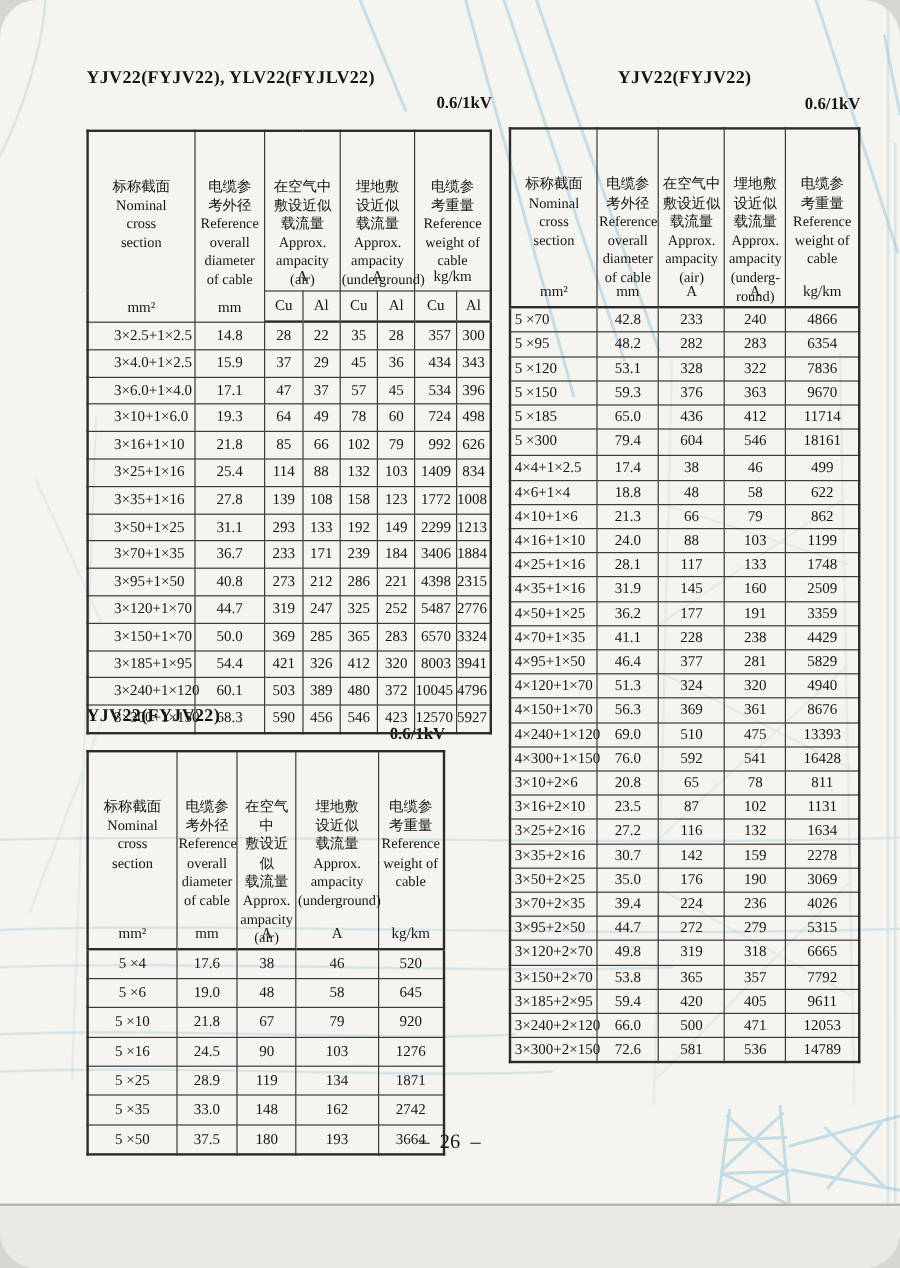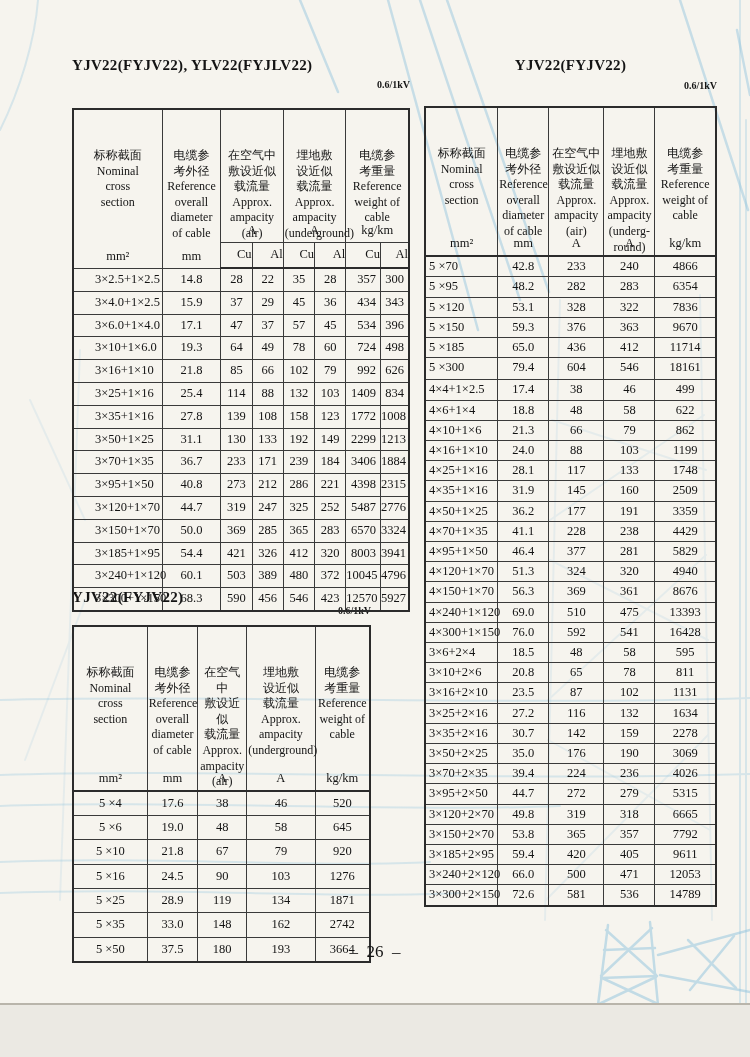--- a/index.html
+++ b/index.html
@@ -1,44 +1,45 @@
 <!DOCTYPE html>
 <html><head>
 <meta charset="utf-8">
 <style>
   html,body { margin:0; padding:0; background:#d8d6d0; }
   #page {
     position:relative; width:750px; height:1057px; overflow:hidden;
     background:#f6f4ee;
     font-family:"Liberation Serif","DejaVu Serif",serif;
     color:#141414;
+    border-radius:31px;
   }
   .wm { position:absolute; left:0; top:0; pointer-events:none; }
   .page-bottom-strip { position:absolute; left:0; top:1003px; width:750px; height:54px;
     background:#ebe9e3; border-top:2px solid #b9b5ab; }
 
   .doc-title { position:absolute; font-size:15px; font-weight:700; letter-spacing:.3px; white-space:pre; }
-  .voltage   { position:absolute; font-size:10px; font-weight:700; text-align:right; }
+  .voltage   { position:absolute; font-size:14px; font-weight:700; text-align:right; }
 
   table { border-collapse:collapse; table-layout:fixed; position:absolute; background:transparent; }
   table, th, td { border:1px solid #3a3a3a; }
   table { border-width:2px; border-color:#2b2b2b; }
   th { font-weight:normal; vertical-align:top; position:relative; padding:3px 1px 0 1px; }
   .lines { white-space:pre-line;margin-top:35px; }
   .hlines { display:block; font-size:12px; line-height:15.6px; text-align:center; }
   .unit-abs { position:absolute; left:0; right:0; bottom:4px; text-align:center; font-size:12.5px; }
   thead tr.hrow1 th { border-bottom:1px solid #3a3a3a; }
   thead tr:last-child th, thead tr.hmain th { border-bottom:2px solid #2b2b2b; }
   td { font-size:12.5px; text-align:center; padding:0; }
 
   
   #t1 { left:72px; top:108px; width:338px; }
   #t1 thead tr.hrow1 { height:98px; }
   #t1 thead tr.hrow2 { height:26px; }
-  #t1 thead tr.hrow2 th { font-size:12.5px; vertical-align:middle; padding:0;text-align:right; }
+  #t1 thead tr.hrow2 th { font-size:12.5px; vertical-align:middle; padding:0; }
   #t1 tbody td { height:21.8px; line-height:21.8px; }
   #t1 tbody td:first-child { text-align:left; padding-left:21px; }
   #t1 tbody td:nth-child(7) { text-align:right; padding-right:4px; }
   #t1 tbody td:nth-child(8) { text-align:right; padding-right:4px; }
 
   
   #t2 { left:72px; top:625px; width:299px; }
   #t2 thead tr { height:133px; }
   #t2 tbody td { height:23.3px; line-height:23.3px; }
 
@@ -257,21 +258,21 @@
           <td>139</td>
           <td>108</td>
           <td>158</td>
           <td>123</td>
           <td>1772</td>
           <td>1008</td>
         </tr>
         <tr>
           <td>3×50+1×25</td>
           <td>31.1</td>
-          <td>130</td>
+          <td>293</td>
           <td>133</td>
           <td>192</td>
           <td>149</td>
           <td>2299</td>
           <td>1213</td>
         </tr>
         <tr>
           <td>3×70+1×35</td>
           <td>36.7</td>
           <td>233</td>
@@ -638,27 +639,20 @@
         <tr>
           <td>4×300+1×150</td>
           <td>76.0</td>
           <td>592</td>
           <td>541</td>
           <td>16428</td>
         </tr>
       </tbody>
     <tbody class="divided">
         <tr>
-          <td>3×6+2×4</td>
-          <td>18.5</td>
-          <td>48</td>
-          <td>58</td>
-          <td>595</td>
-        </tr>
-        <tr>
           <td>3×10+2×6</td>
           <td>20.8</td>
           <td>65</td>
           <td>78</td>
           <td>811</td>
         </tr>
         <tr>
           <td>3×16+2×10</td>
           <td>23.5</td>
           <td>87</td>

